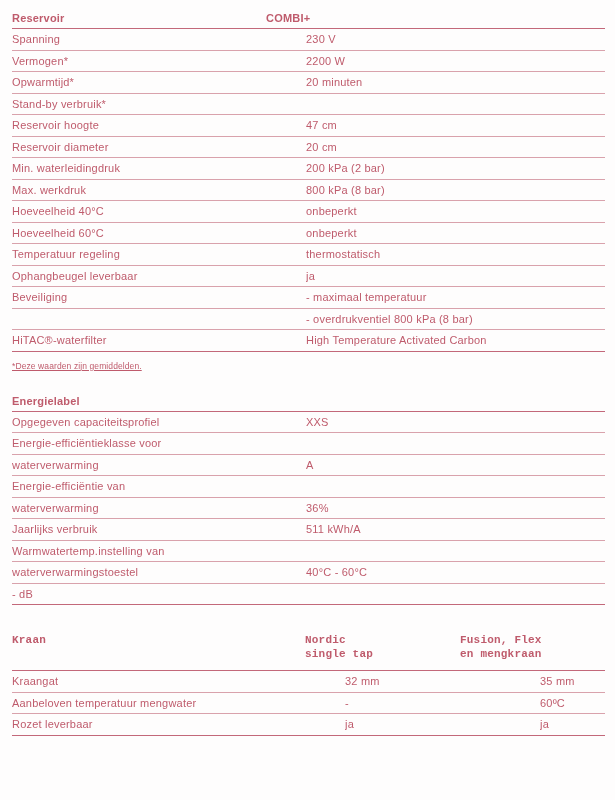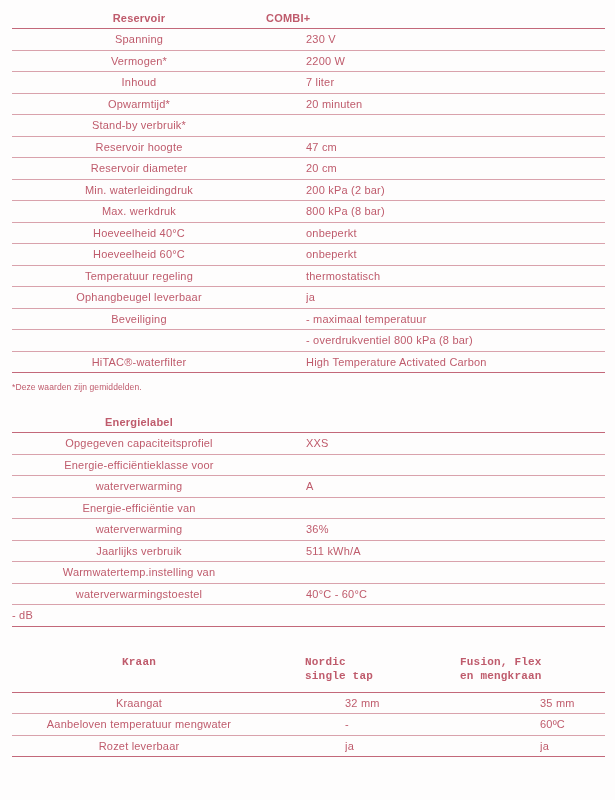--- a/index.html
+++ b/index.html
@@ -32,29 +32,30 @@
     align-items: center;
     height: 20.5px;
     border-bottom: 1px solid var(--line, #d9a2ac);
     gap: 40px;
   }
   .rows div.t-row:last-of-type {
     border-bottom: 1.5px solid var(--line-dark, #c3687a);
   }
 
   .cell { white-space: nowrap; overflow: hidden; }
-  .cell.label  { width: 254px; flex: none; text-align: center; }
+  .cell.label  { width: 254px; flex: none; }
   .cell.value  { flex: 1; }
   .cell.nordic { width: 155px; flex: none; margin-left: 39px; }
   .cell.fusion { flex: 1; }
 
   .footnote {
     margin-top: 9px;
     font-size: 8.5px;
     letter-spacing: 0.1px;
+    text-decoration: underline;
   }
 
   .section-energy { margin-top: 20px; }
   .section-kraan  { margin-top: 26px; }
 
   .k-head {
     display: flex;
     align-items: flex-start;
     height: 37px;
     border-bottom: 1.5px solid var(--line-dark, #c3687a);
@@ -81,24 +82,20 @@
         <div class="t-row">
           <div class="cell label">Spanning</div>
           <div class="cell value">230 V</div>
         </div>
 
         <div class="t-row">
           <div class="cell label">Vermogen*</div>
           <div class="cell value">2200 W</div>
         </div>
 
-        <div class="t-row">
-          <div class="cell label">Inhoud</div>
-          <div class="cell value">7 liter</div>
-        </div>
 
         <div class="t-row">
           <div class="cell label">Opwarmtijd*</div>
           <div class="cell value">20 minuten</div>
         </div>
 
         <div class="t-row">
           <div class="cell label">Stand-by verbruik*</div>
         </div>
 

